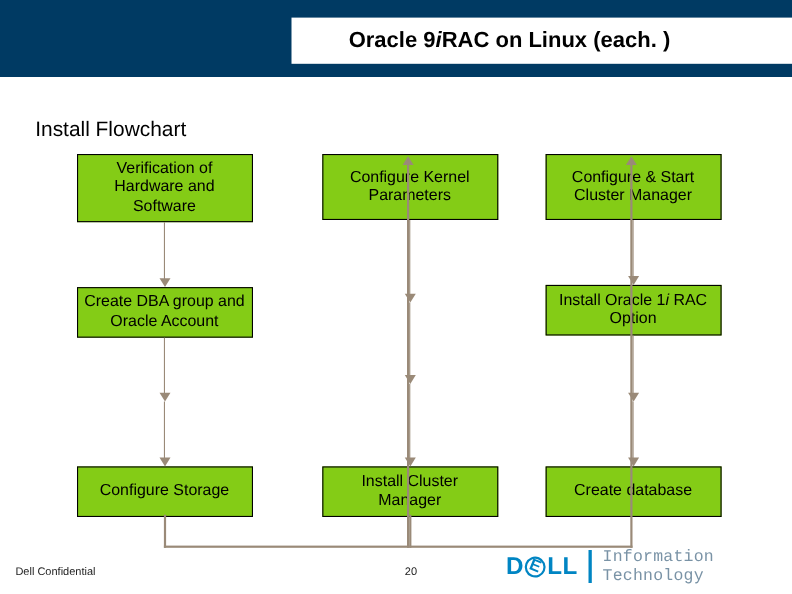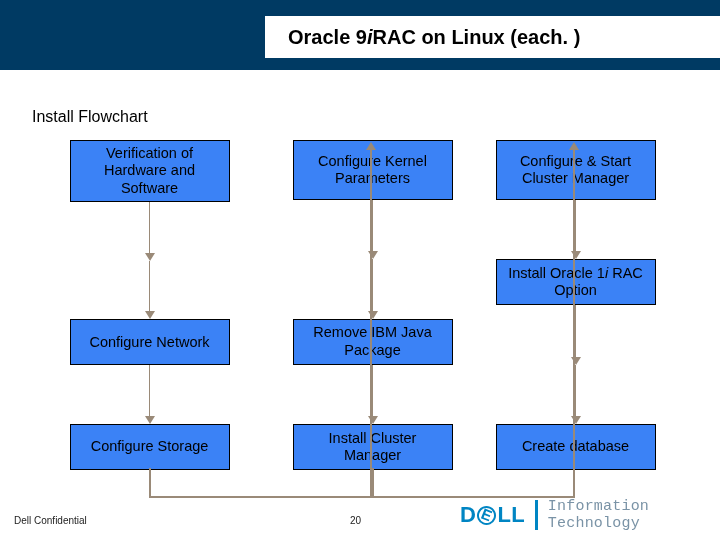--- a/index.html
+++ b/index.html
@@ -17,30 +17,30 @@
     width: 720px; height: 70px;
     background: #003a63;
   }
   .title-banner {
     position: absolute;
     left: 265px; top: 16px;
     width: 455px; height: 42px;
     background: #fff;
     display: flex;
     align-items: center;
-    padding-left: 23px;
+    padding-left: 52px;
     font-size: 20px;
     font-weight: bold;
     color: #000;
   }
   .title-banner .i { font-style: italic; font-weight: bold; }
   .subtitle {
     position: absolute;
     left: 32px; top: 108px;
-    font-size: 16px;
+    font-size: 19px;
     color: #000;
   }
   .col-wrap {
     position: absolute;
     left: 62px; top: 140px;
     width: 620px; height: 330px;
     display: flex;
     flex-direction: row;
   }
   .col {
@@ -49,21 +49,21 @@
     flex-direction: column;
     align-items: center;
     width: 175px;
   }
   .col:nth-child(2){ margin-left: 48px; }
   .col:nth-child(3){ margin-left: 28px; }
   .node {
     width: 160px;
     min-height: 46px;
     border: 1px solid #000;
-    background: #3b82f6;
+    background: #84cc16;
     display: flex;
     align-items: center;
     justify-content: center;
     text-align: center;
     font-size: 14.5px;
     line-height: 1.2;
     padding: 4px 6px;
   }
   .node .i { font-style: italic; }
   .down-arrow {
@@ -108,21 +108,21 @@
   }
   .footer-conf {
     position: absolute;
     left: 14px; bottom: 14px;
     font-size: 10px;
     color: #222;
     text-align: center;
   }
   .page-num {
     position: absolute;
-    left: 350px; bottom: 14px;
+    left: 368px; bottom: 14px;
     font-size: 10px;
     color: #222;
   }
   .logo {
     position: absolute;
     left: 460px; bottom: 8px;
     height: 34px;
     display: flex;
     align-items: center;
     font-weight: bold;
@@ -171,39 +171,36 @@
 
 <div class="subtitle">Install Flowchart</div>
 
 <div class="col-wrap">
 
   <div class="col">
     <div class="node tall">
         <span>Verification of Hardware and Software</span>
       </div>
     <div class="down-arrow"></div>
-    <div class="down-arrow"></div>
-    <div class="node">
-        <span>Configure Network</span>
-      </div>
+    <div class="node">
+        <span>Create DBA group and Oracle Account</span>
+      </div>
+    <div class="down-arrow"></div>
     <div class="down-arrow"></div>
     <div class="node">
         <span>Configure Storage</span>
       </div>
   </div>
 
   <div class="col">
     <div class="node tall">
         <span>Configure Kernel Parameters</span>
       </div>
     <div class="down-arrow"></div>
     <div class="down-arrow"></div>
-    <div class="node">
-        <span>Remove IBM Java Package</span>
-      </div>
     <div class="down-arrow"></div>
     <div class="node">
         <span>Install Cluster Manager</span>
       </div>
   </div>
 
   <div class="col">
     <div class="node tall">
         <span>Configure &amp; Start Cluster Manager</span>
       </div>

